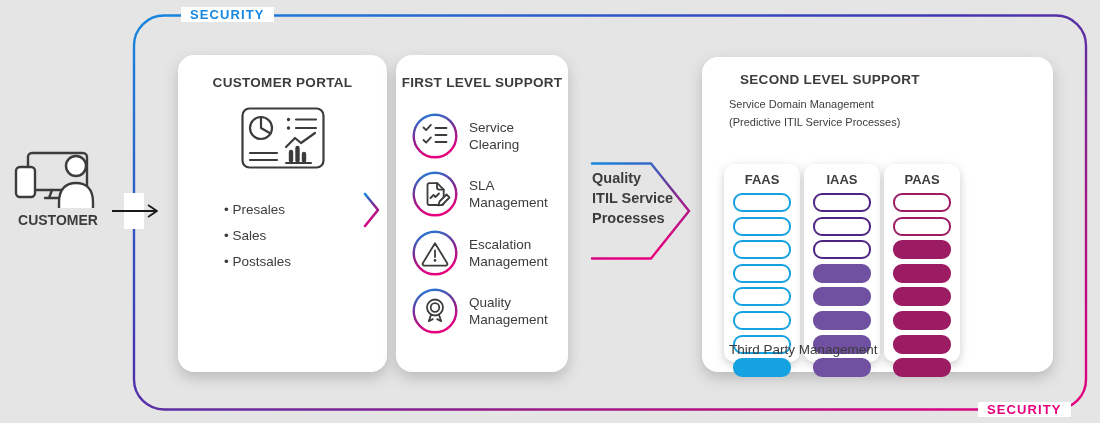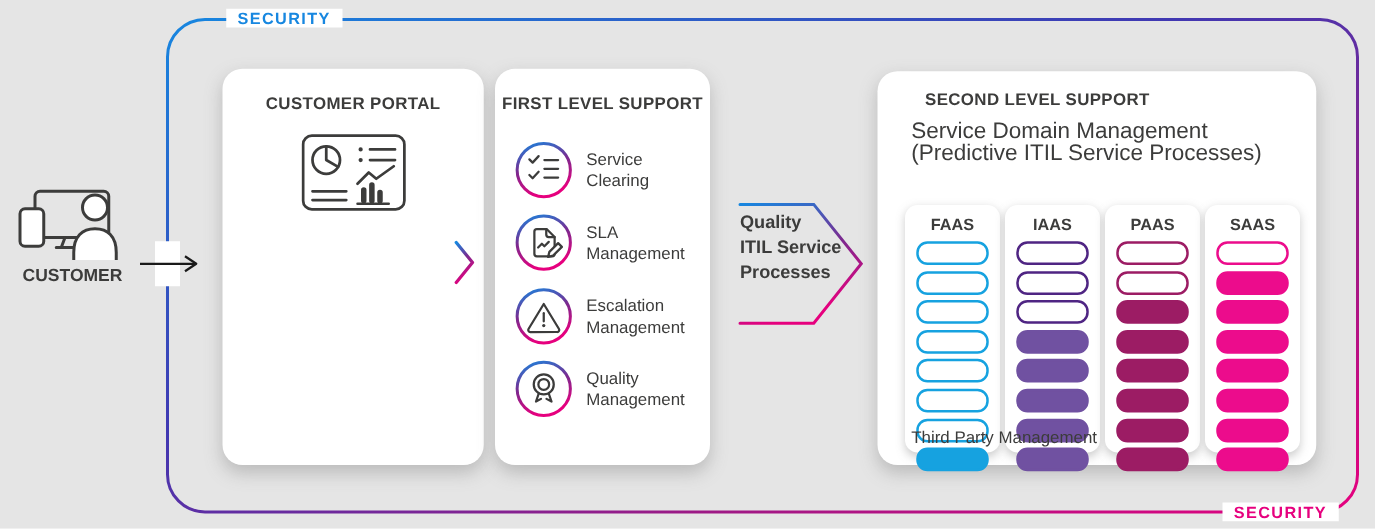--- a/index.html
+++ b/index.html
@@ -35,21 +35,21 @@
   .portal-li::before{content:"\2022\00a0";}
 
   .fls-row{position:absolute;left:15px;display:flex;align-items:center;gap:10px;}
   .fls-label{width:95px;font-size:13.5px;line-height:17px;}
 
   .chev{position:absolute;left:358px;top:188px;}
 
   .rarrow-svg{position:absolute;left:585px;top:156px;}
   .rarrow-text{position:absolute;left:592px;top:168px;font-size:14.5px;font-weight:bold;line-height:20px;}
 
-  .sls-sub{position:absolute;left:27px;top:38px;font-size:18px;line-height:18px;}
+  .sls-sub{position:absolute;left:27px;top:38px;font-size:11px;line-height:18px;}
   .sls-footer{position:absolute;left:27px;top:285px;font-size:13.5px;}
   .cols{position:absolute;left:22px;top:79px;display:flex;gap:4px;}
   .col{width:76px;height:198px;background:#fff;border-radius:10px;
        box-shadow:0 3px 8px rgba(110,110,110,.35);box-sizing:border-box;padding-top:8px;margin-top:28px;}
   .col-title{text-align:center;font-size:13px;font-weight:bold;margin-bottom:6px;}
   .pill{width:54px;height:15px;margin:0 auto 4.6px;border-radius:9px;border:2.2px solid;background:#fff;}
 </style>
 </head>
 <body>
 
@@ -97,20 +97,25 @@
       <rect x="1.5" y="1.5" width="81" height="59" rx="7"></rect>
       <circle cx="20" cy="21" r="11"></circle>
       <path d="M20,21 L20,10 M20,21 L29.5,26.5"></path>
       <path d="M47.5,12.5 h0.01 M47.5,21 h0.01" stroke-width="3.4"></path>
       <path d="M55,12.5 H75 M55,21 H75"></path>
       <path d="M45,40 L54,31 L60,36 L74,26"></path>
       <path d="M50,53.5 V45 M56.5,53.5 V41 M63,53.5 V47" stroke-width="4.4"></path>
       <path d="M45,56 H70" stroke-width="2"></path>
       <path d="M9,46 H36 M9,53 H36"></path>
     </svg>
+    <div class="portal-list">
+      <div class="portal-li">Presales</div>
+      <div class="portal-li">Sales</div>
+      <div class="portal-li">Postsales</div>
+    </div>
   </div>
 
   <svg class="chev" width="26" height="44" fill="none" stroke="url(#gradAccent)" stroke-width="2.6" stroke-linecap="round" stroke-linejoin="round">
     <path d="M7,6 L20,22 L7,38"></path>
   </svg>
 
   <div class="card fls">
     <div class="card-title">FIRST LEVEL SUPPORT</div>
 
     <div class="fls-row" style="top:57px">
@@ -211,31 +216,18 @@
             <div class="pill" style="border-color: rgb(156, 28, 100);"></div>
             <div class="pill" style="border-color: rgb(156, 28, 100);"></div>
             <div class="pill" style="border-color: rgb(156, 28, 100); background: rgb(156, 28, 100);"></div>
             <div class="pill" style="border-color: rgb(156, 28, 100); background: rgb(156, 28, 100);"></div>
             <div class="pill" style="border-color: rgb(156, 28, 100); background: rgb(156, 28, 100);"></div>
             <div class="pill" style="border-color: rgb(156, 28, 100); background: rgb(156, 28, 100);"></div>
             <div class="pill" style="border-color: rgb(156, 28, 100); background: rgb(156, 28, 100);"></div>
             <div class="pill" style="border-color: rgb(156, 28, 100); background: rgb(156, 28, 100);"></div>
           </div>
       </div>
-      <div class="col">
-        <div class="col-title">SAAS</div>
-        <div>
-            <div class="pill" style="border-color: rgb(236, 12, 140);"></div>
-            <div class="pill" style="border-color: rgb(236, 12, 140); background: rgb(236, 12, 140);"></div>
-            <div class="pill" style="border-color: rgb(236, 12, 140); background: rgb(236, 12, 140);"></div>
-            <div class="pill" style="border-color: rgb(236, 12, 140); background: rgb(236, 12, 140);"></div>
-            <div class="pill" style="border-color: rgb(236, 12, 140); background: rgb(236, 12, 140);"></div>
-            <div class="pill" style="border-color: rgb(236, 12, 140); background: rgb(236, 12, 140);"></div>
-            <div class="pill" style="border-color: rgb(236, 12, 140); background: rgb(236, 12, 140);"></div>
-            <div class="pill" style="border-color: rgb(236, 12, 140); background: rgb(236, 12, 140);"></div>
-          </div>
-      </div>
     </div>
 
     <div class="sls-footer">Third Party Management</div>
   </div>
 
 </div>
 
 </body></html>

